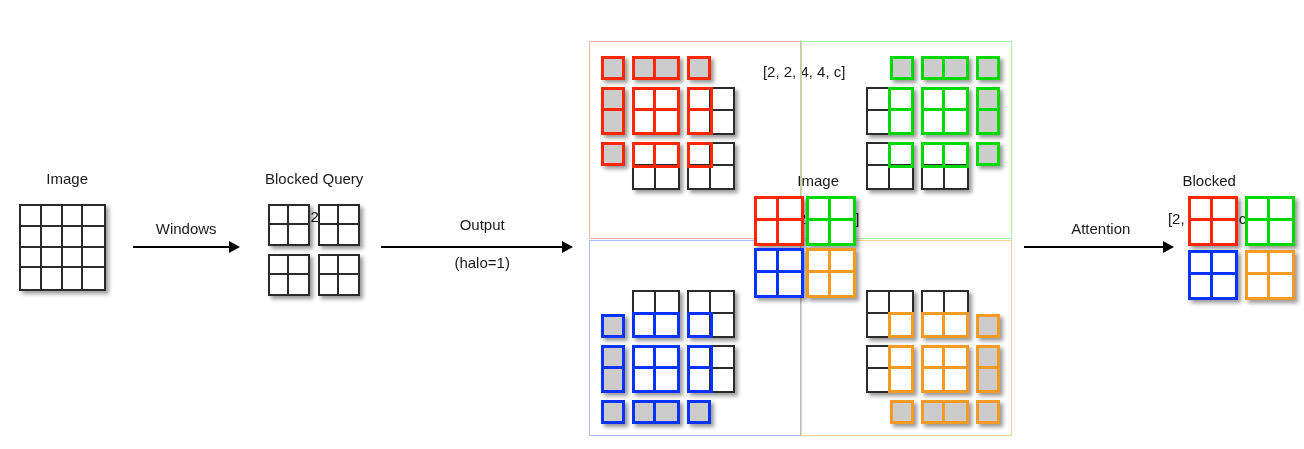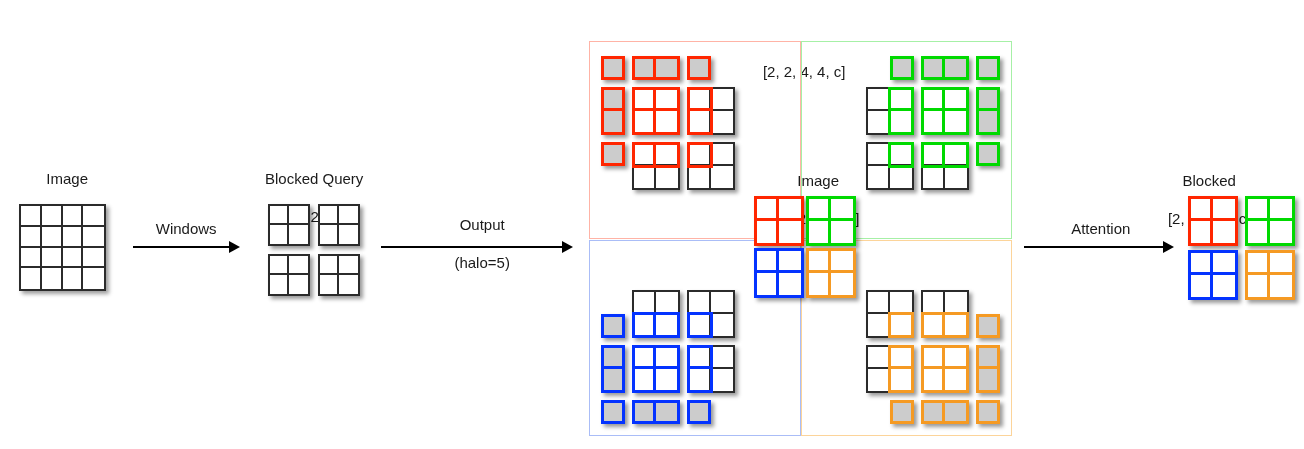--- a/index.html
+++ b/index.html
@@ -106,21 +106,21 @@
   <div class="b2" style="left:50px;top:50px;width:42px;height:42px;border:2px solid #2b2b2b;">
     <div style="border-right:2px solid #2b2b2b;border-bottom:2px solid #2b2b2b;"></div>
     <div style="border-bottom:2px solid #2b2b2b;"></div>
     <div style="border-right:2px solid #2b2b2b;"></div>
       <div></div>
   </div>
 </div>
 
 <div class="lbl" style="left:398px;top:196px;width:160px;">
   <span>Output</span><br>
-  <span>(halo=5)</span>
+  <span>(halo=1)</span>
 </div>
 <div class="arrow-line" style="left:381px;top:246px;width:182px;"></div>
 <div class="arrow-head" style="left:562px;top:241px;"></div>
 
 <div class="lbl" style="left:600px;top:5px;width:400px;">
   <br>
   <span>[2, 2, 4, 4, c]</span>
 </div>
 
 <div class="qbox" style="left:589px;top:41px;width:212px;height:198px;border:1.5px solid #ffb3a6;"></div>

